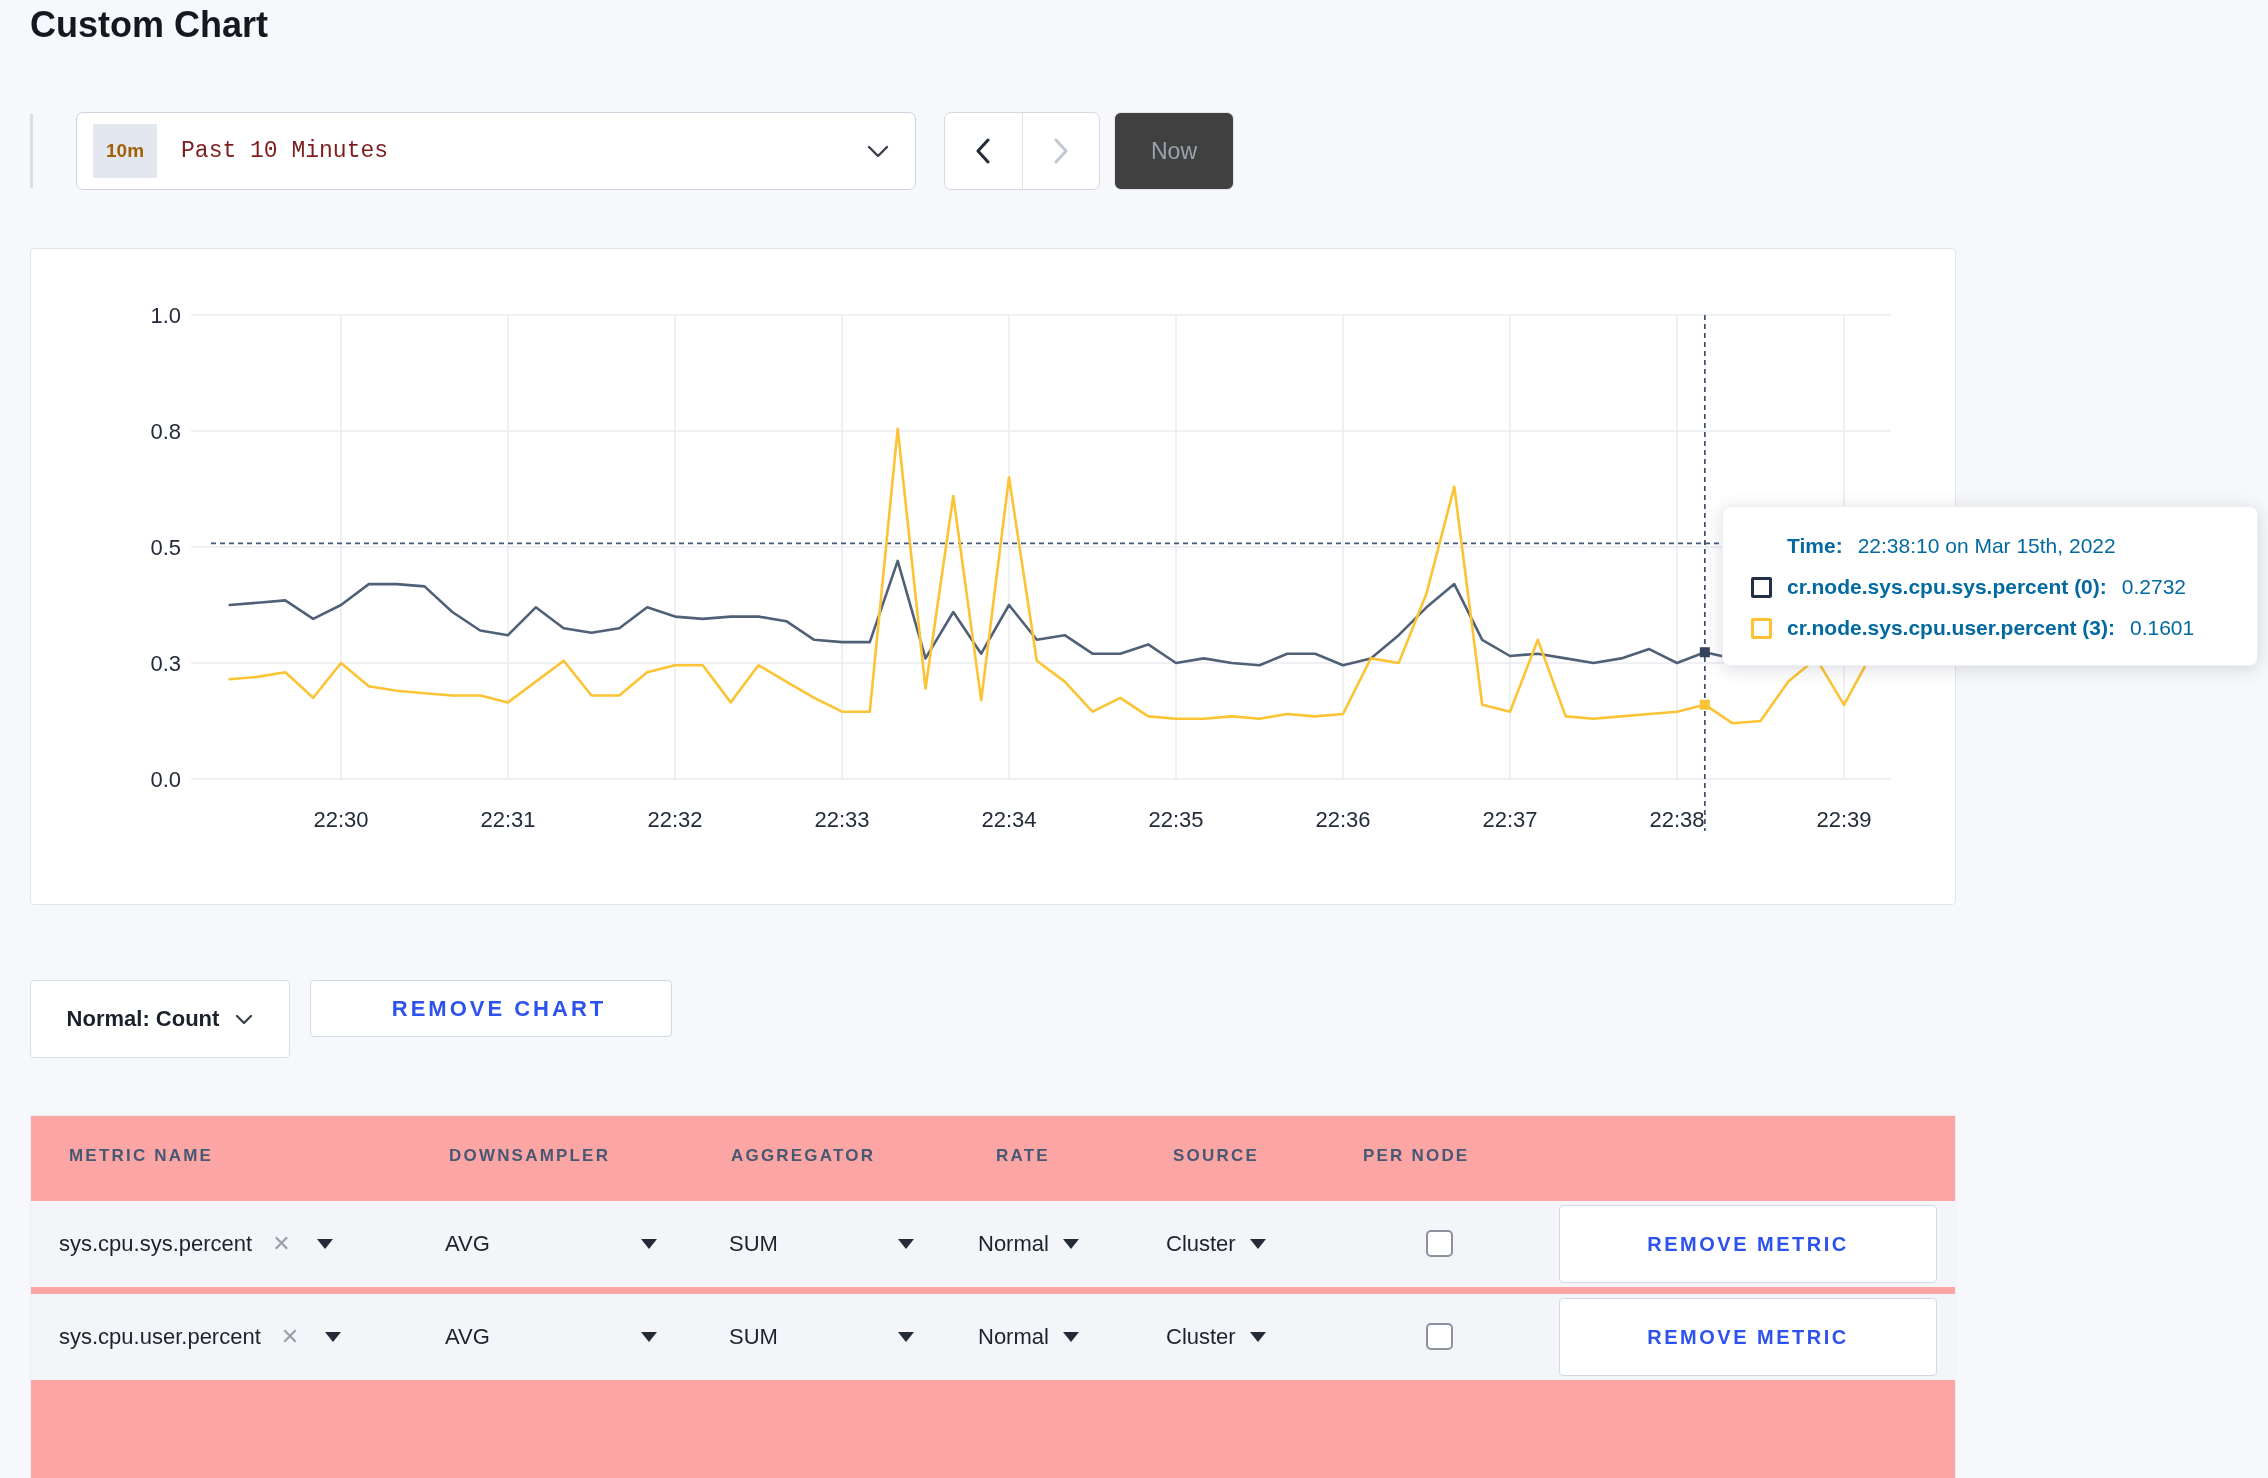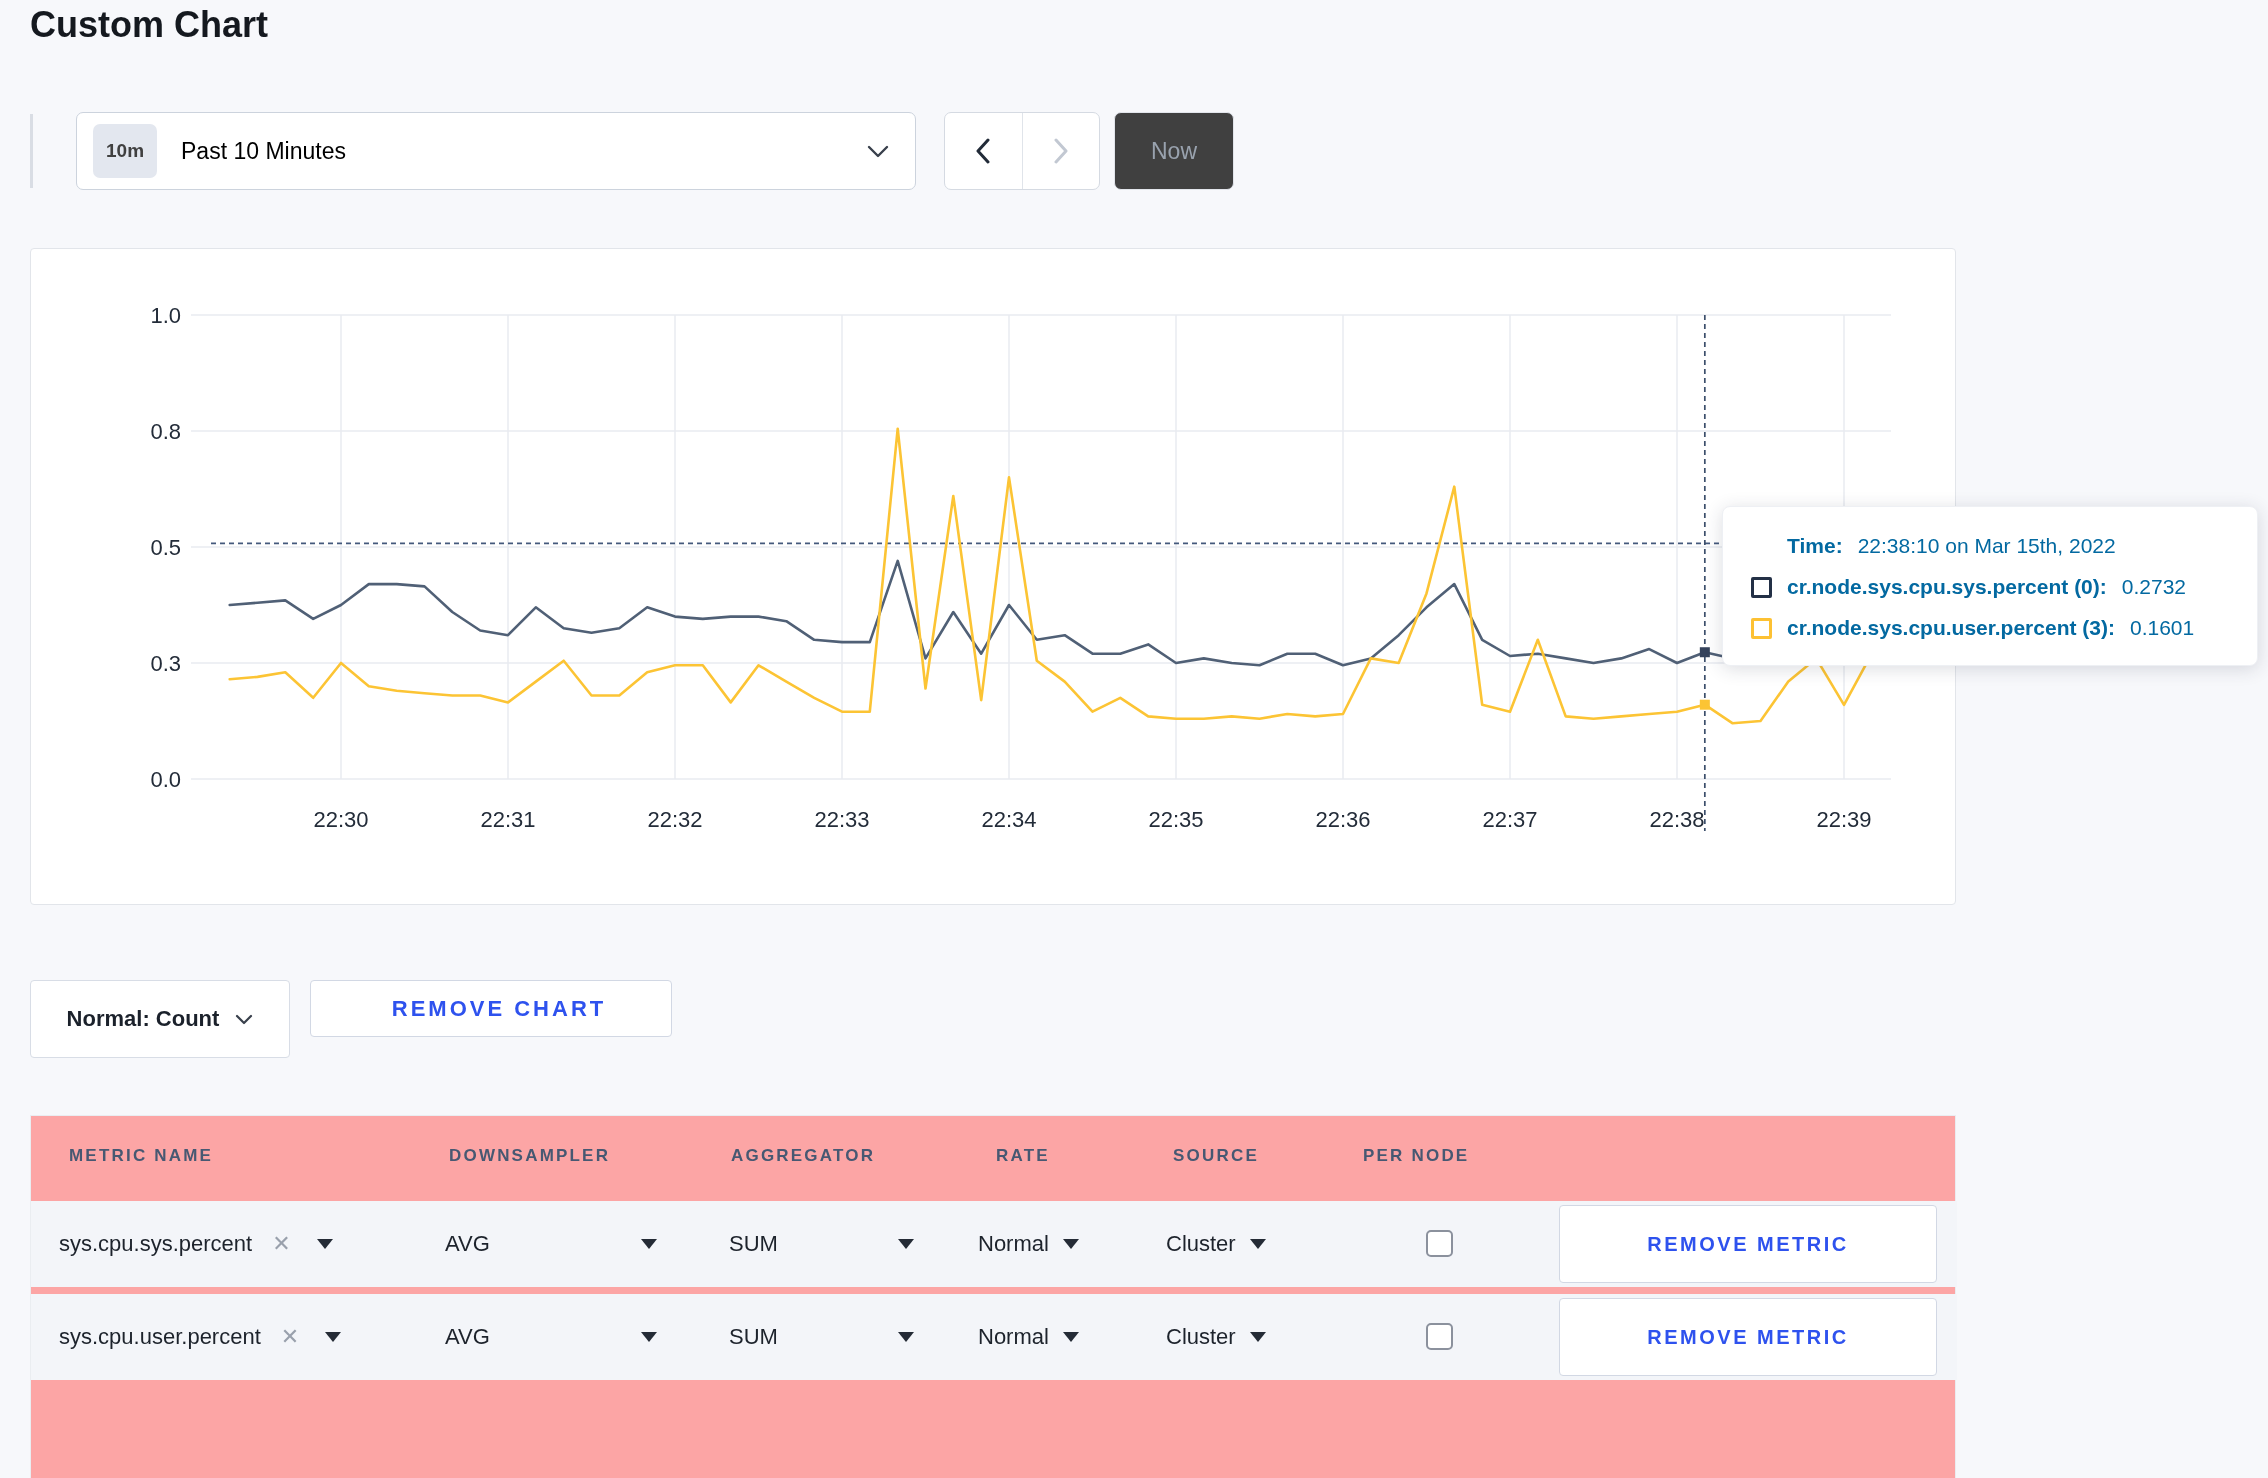--- a/index.html
+++ b/index.html
@@ -14,22 +14,22 @@
   
   .page-title { left:30px; top:4px; font-size:36px; font-weight:600; color:#15191f; }
 
   
   .tb-divider { left:30px; top:114px; width:3px; height:74px; background:#d9dde4; }
   .time-select {
     left:76px; top:112px; width:840px; height:78px; background:#fff;
     border:1.5px solid #ccd3dd; border-radius:7px; display:flex; align-items:center;
     padding:0 26px 0 16px; cursor:pointer;
   }
-  .ts-badge { background:#e3e7ef; border-radius:7px; font-size:19px; font-weight:700; color:#404040; padding:16px 13px; margin-right:24px; }
-  .ts-label { font-size:23px; color:#000000; flex:1; }
+  .ts-badge { background:#e3e7ef; border-radius:1px; font-size:19px; font-weight:700; color:#a16207; padding:16px 13px; margin-right:24px; }
+  .ts-label { font-size:23px; color:#7f1d1d; flex:1;font-family:Liberation Mono, monospace; }
   .pager { left:944px; top:112px; width:156px; height:78px; background:#fff; border:1.5px solid #d5dae2; border-radius:7px; display:flex; }
   .pg-btn { flex:1; display:flex; align-items:center; justify-content:center; background:none; border:none; cursor:pointer; }
   .pg-btn.prev { border-right:1.5px solid #e0e4ea; }
   .now-btn {
     left:1114px; top:112px; width:120px; height:78px; background:#404040;
     border:1.5px solid #e2e5eb; border-radius:7px; color:#99a2ae; font-size:23px;
     font-family:inherit; cursor:pointer;
   }
   .blue-btn {
     background:#fff; border:1.5px solid #d2d8e4; border-radius:4px;

